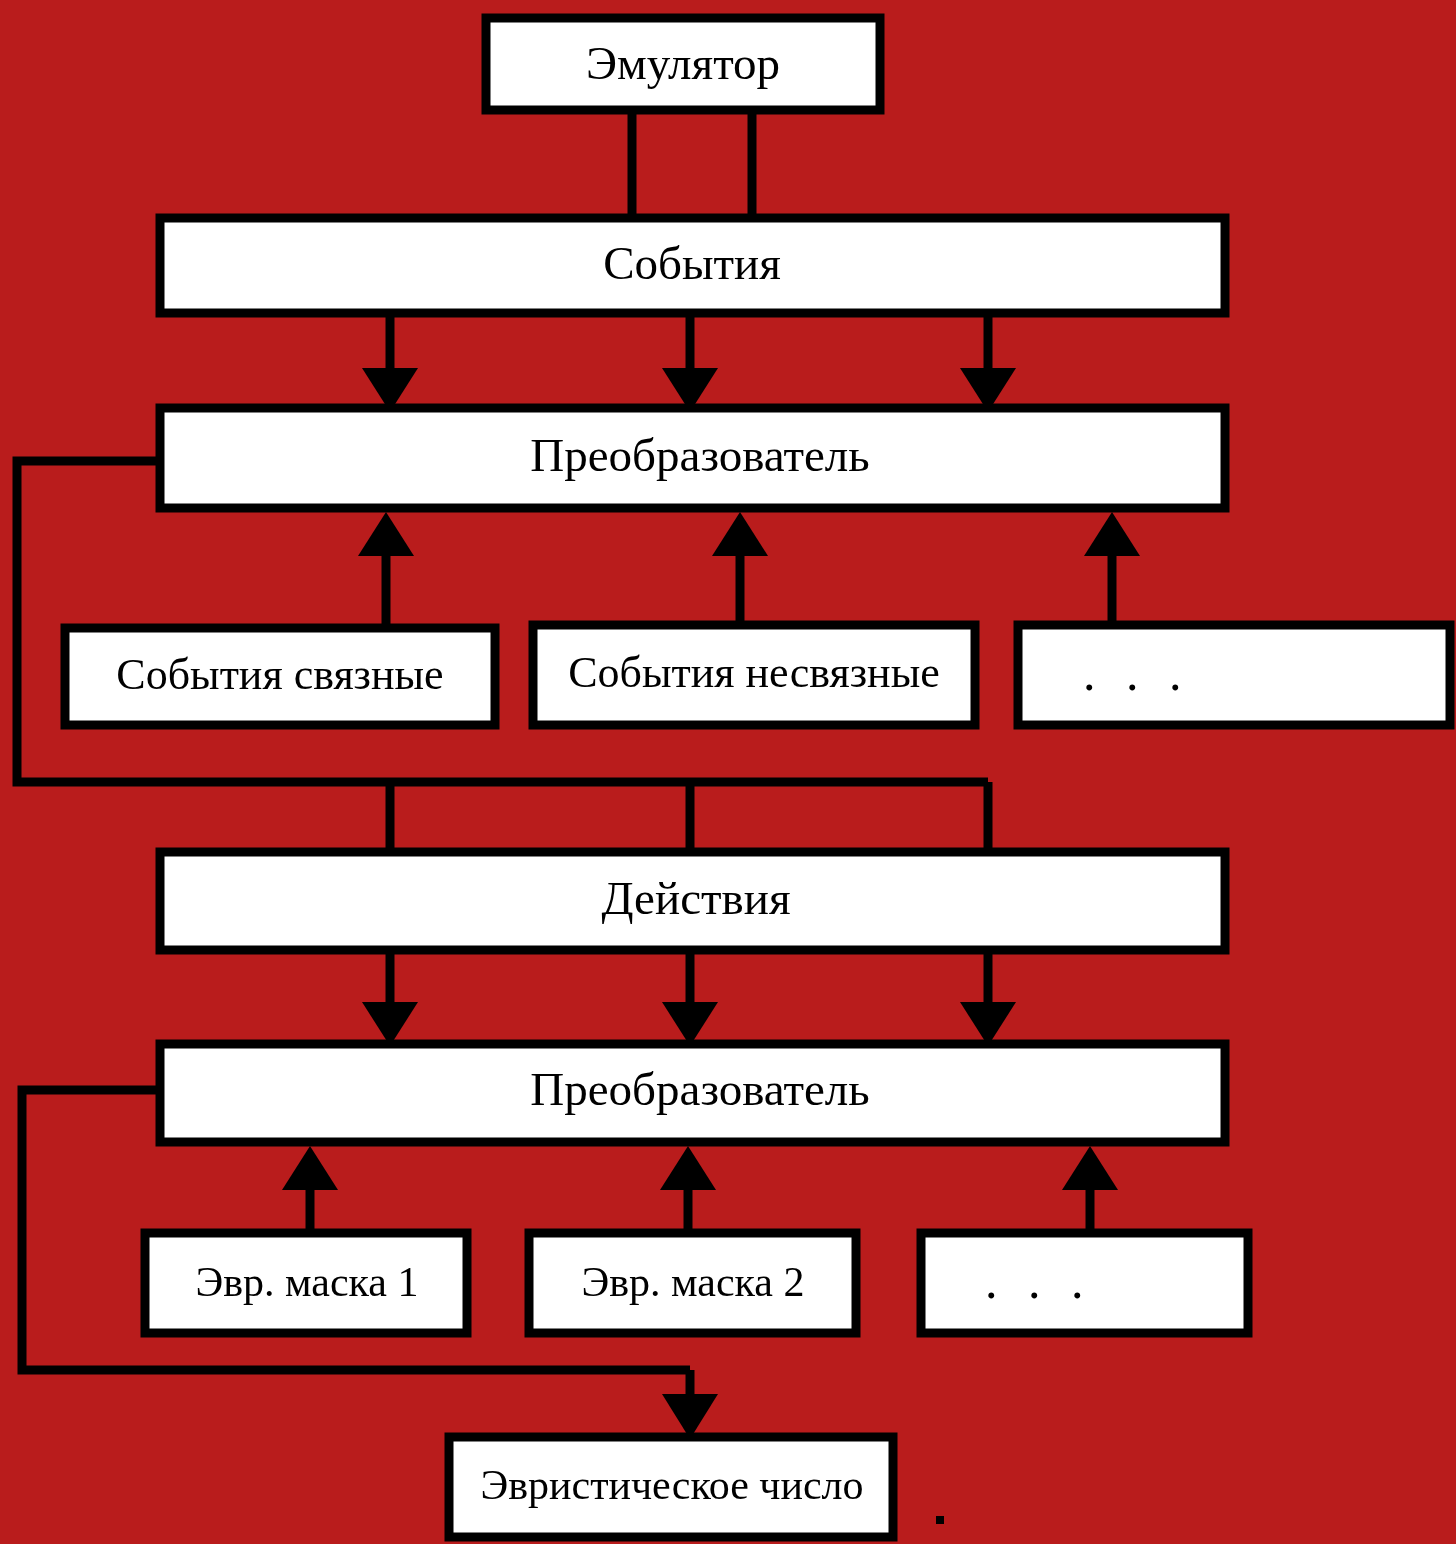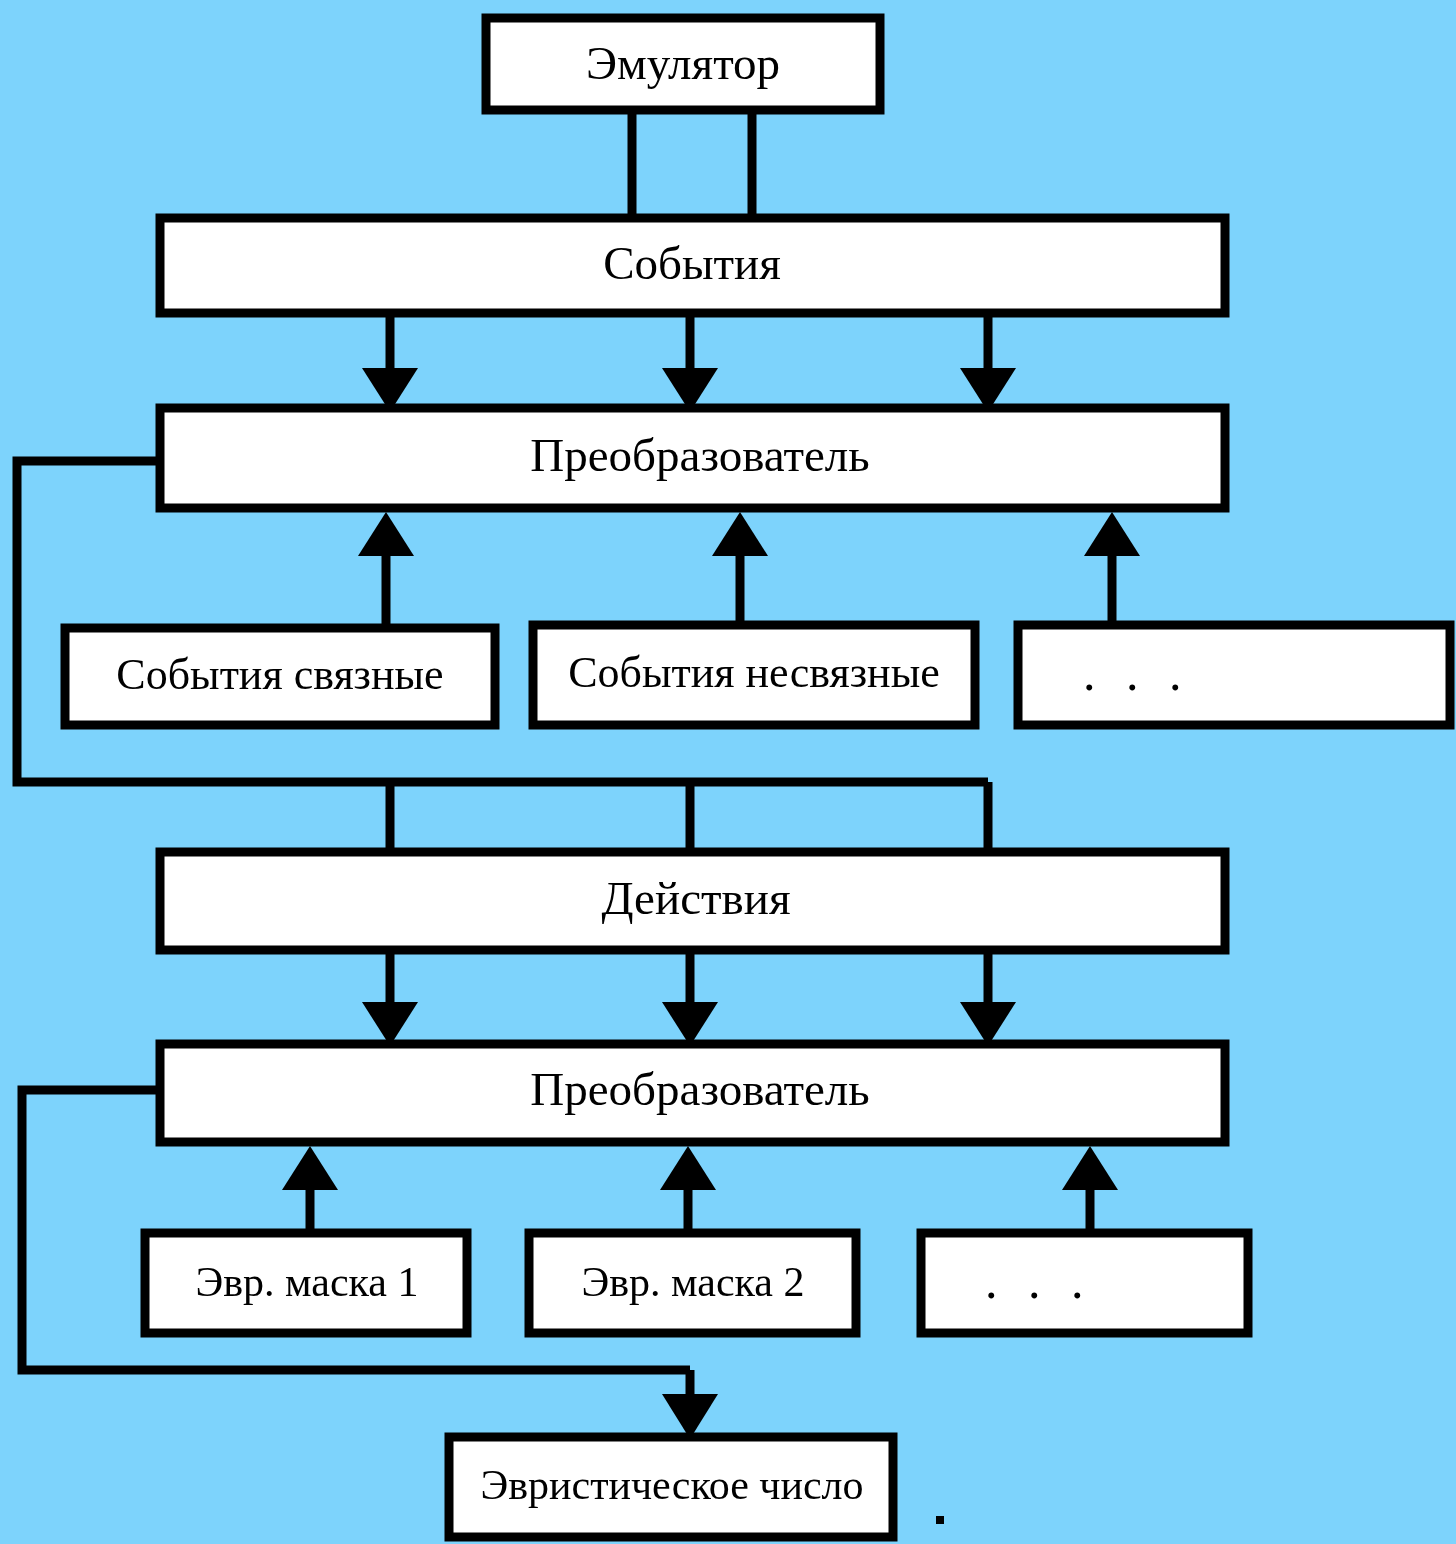--- a/index.html
+++ b/index.html
@@ -7,21 +7,21 @@
     padding: 0;
     background: #ffffff;
   }
   body {
     font-family: "Liberation Serif", "DejaVu Serif", serif;
   }
   #diagram-root {
     position: relative;
     width: 1456px;
     height: 1544px;
-    background: #7dd3fc;
+    background: #b91c1c;
     overflow: hidden;
   }
   svg.diagram-svg {
     position: absolute;
     top: 0;
     left: 0;
     width: 1456px;
     height: 1544px;
   }
   .node-rect {

